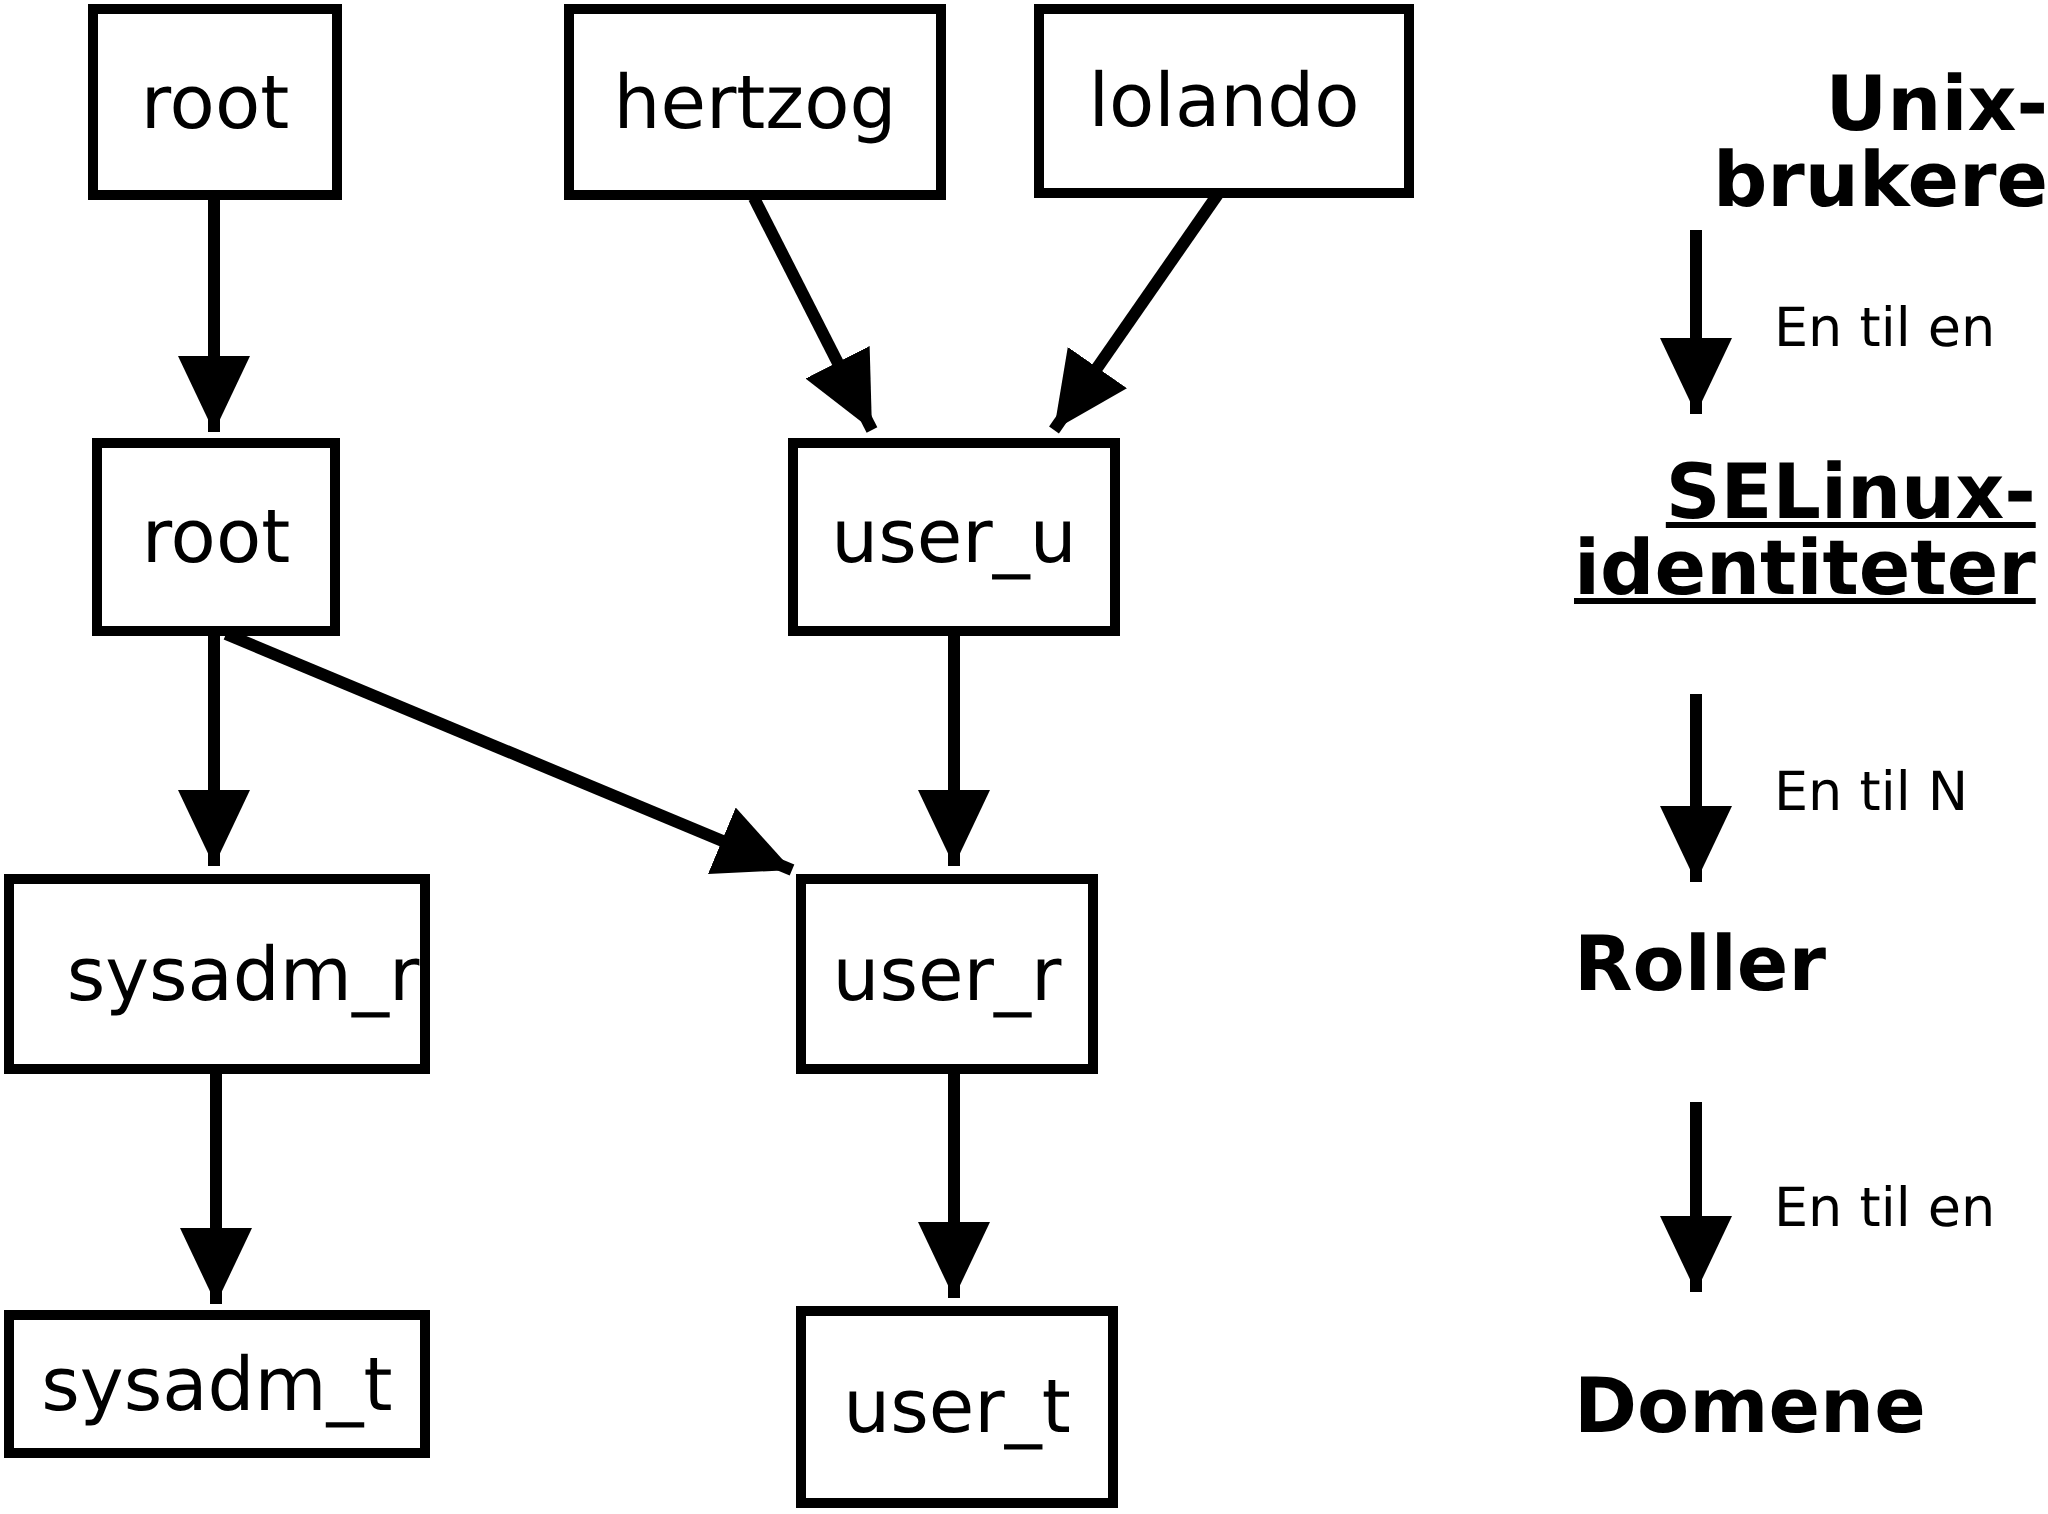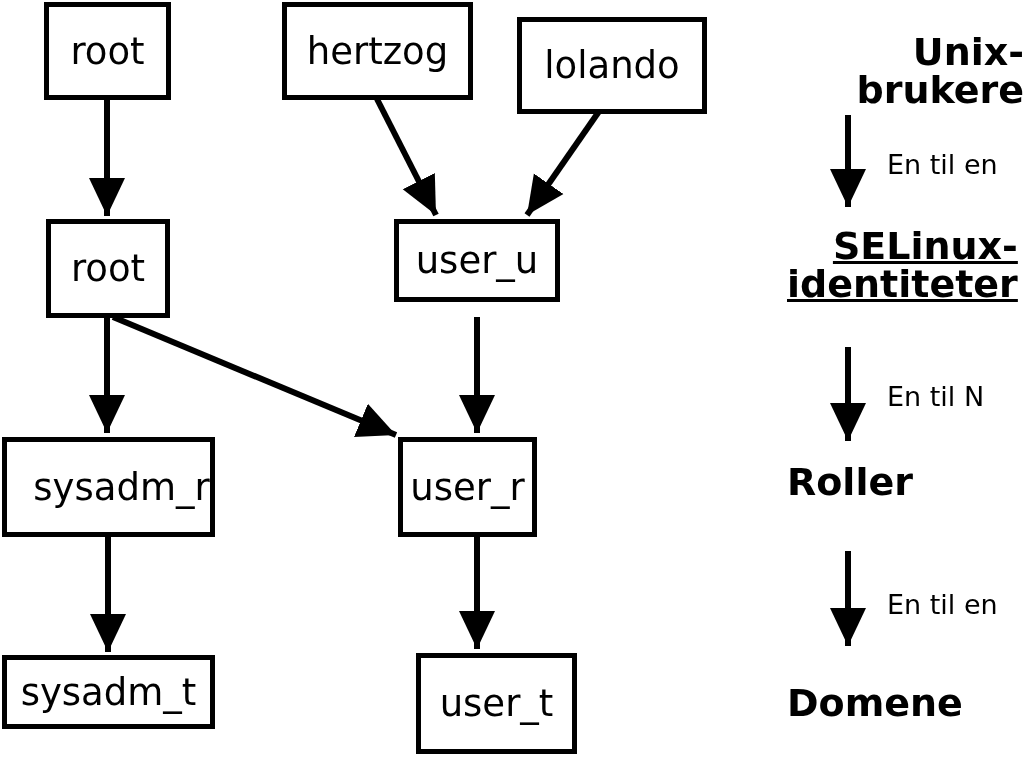--- a/index.html
+++ b/index.html
@@ -78,33 +78,33 @@
 
     <line class="edge-line" x1="848" y1="115" x2="848" y2="207" marker-end="url(#ah)"></line>
     <line class="edge-line" x1="848" y1="347" x2="848" y2="441" marker-end="url(#ah)"></line>
     <line class="edge-line" x1="848" y1="551" x2="848" y2="646" marker-end="url(#ah)"></line>
   </svg>
 
   <div class="node" style="left:44px;  top:2px;   width:127px; height:98px;">root</div>
 
   <div class="node" style="left:282px; top:2px;   width:191px; height:98px;">hertzog</div>
 
-  <div class="node" style="left:517px; top:17px;   width:190px; height:97px;">lolando</div>
+  <div class="node" style="left:517px; top:2px;   width:190px; height:97px;">lolando</div>
 
   <div class="node" style="left:46px;  top:219px; width:124px; height:99px;">root</div>
 
-  <div class="node" style="left:394px; top:219px; width:166px; height:83px;">user_u</div>
+  <div class="node" style="left:394px; top:219px; width:166px; height:99px;">user_u</div>
 
   <div class="node" style="left:2px;   top:437px; width:213px; height:100px;padding-left:26px;">sysadm_r</div>
 
-  <div class="node" style="left:398px; top:437px; width:139px; height:100px;">user_r</div>
+  <div class="node" style="left:398px; top:437px; width:151px; height:100px;">user_r</div>
 
   <div class="node" style="left:2px;   top:655px; width:213px; height:74px;">sysadm_t</div>
 
-  <div class="node" style="left:398px; top:653px; width:161px; height:101px;margin-left:18px;">user_t</div>
+  <div class="node" style="left:398px; top:653px; width:161px; height:101px;">user_t</div>
 
   <div class="legend-bold" style="left:823px; top:33px;">Unix-brukere</div>
 
   <div class="legend-plain" style="left:887px; top:148px;">En til en</div>
 
   <div class="legend-bold" style="left:787px; top:227px;text-decoration:underline;">SELinux-
 identiteter</div>
 
   <div class="legend-plain" style="left:887px; top:380px;">En til N</div>
 

